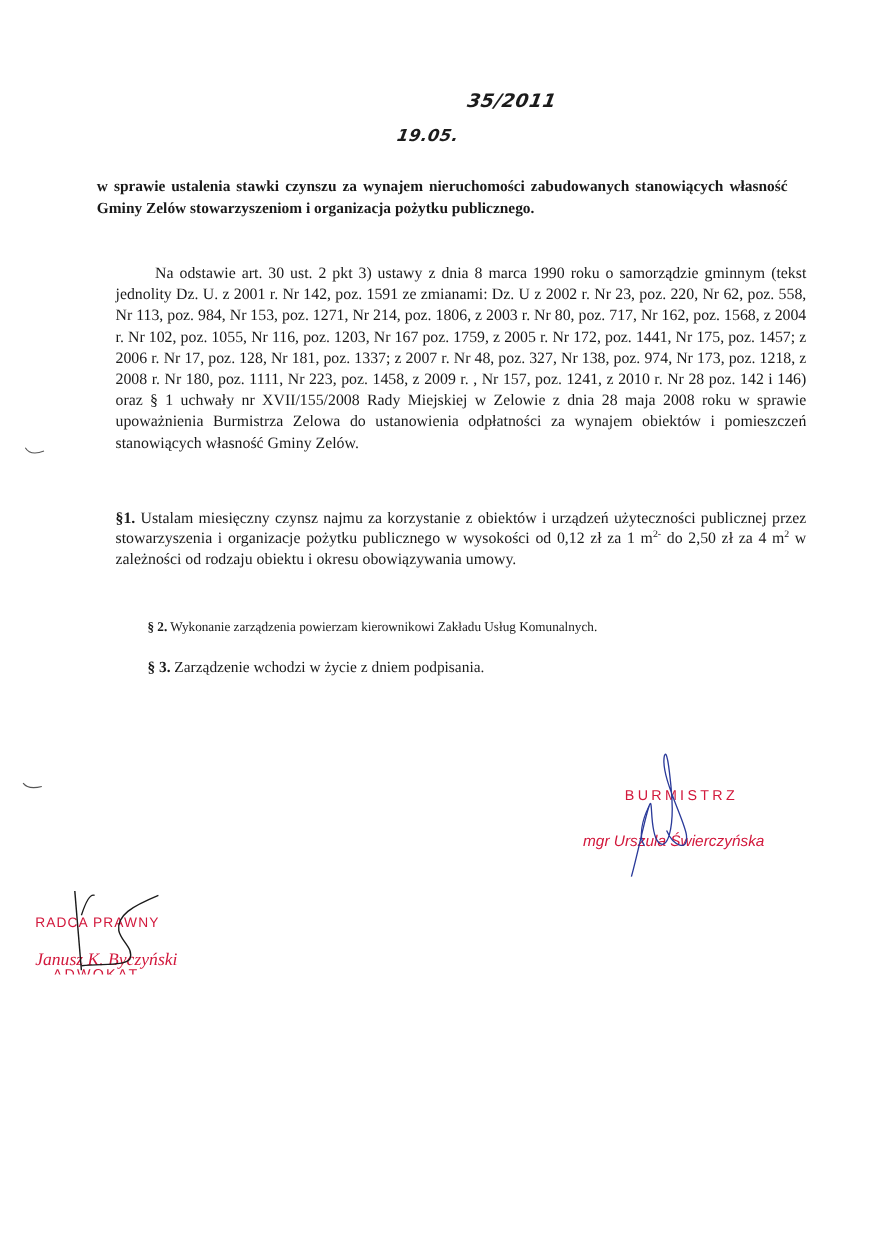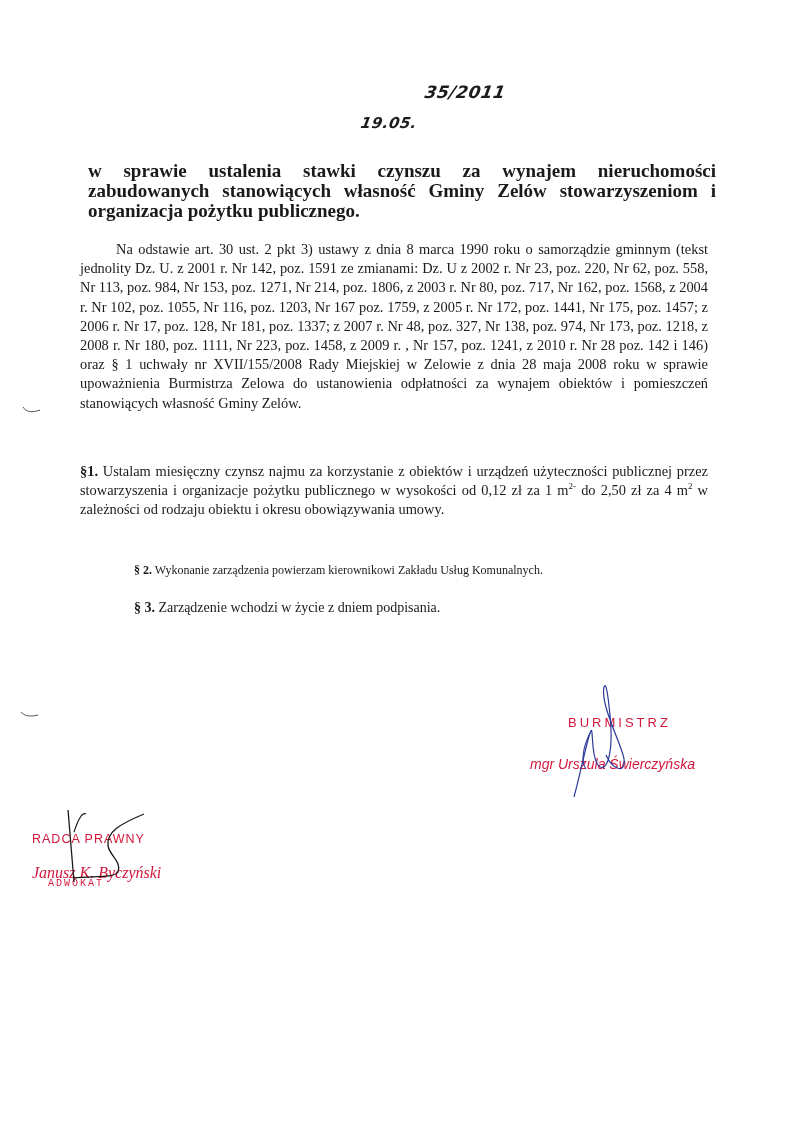--- a/index.html
+++ b/index.html
@@ -5,37 +5,37 @@
   html, body { margin: 0; padding: 0; background: #ffffff; }
   body { width: 793px; height: 1123px; position: relative; overflow: hidden;
          font-family: "Liberation Serif", "DejaVu Serif", serif; color: #1a1a1a; }
   .abs { position: absolute; }
   .header { left: 0; width: 793px; text-align: center; font-size: 15px; line-height: 17px; }
   .header .b { font-weight: bold; }
   .hand { font-family: "DejaVu Sans", sans-serif; font-style: italic; color: #1c1c1c;
           font-weight: bold; letter-spacing: 0.5px; }
   .hand-num { position: absolute; left: 425px; top: 82px; font-size: 17px; transform: skewX(-10deg); }
   .hand-date { position: absolute; left: 361px; top: 114px; font-size: 15px; transform: skewX(-10deg); }
-  .subject { left: 88px; width: 628px; top: 161px; font-size: 19px; font-weight: bold;
+  .subject { left: 88px; width: 628px; top: 161px; font-size: 14px; font-weight: bold;
              line-height: 20px; text-align: justify; }
-  .para { left: 80px; width: 628px; font-size: 14.4px; line-height: 19.2px; text-align: justify; font-family: Liberation Serif, serif; }
+  .para { left: 105px; width: 628px; font-size: 14.4px; line-height: 19.2px; text-align: justify; font-family: Liberation Serif, serif; }
   .p-legal { top: 240px; text-indent: 36px; }
   .p-s1 { top: 462px; }
   .p-s2 { left: 134px; top: 563px; font-size: 12px; }
   .p-s3 { left: 134px; top: 600px; font-size: 14px; }
   .bold { font-weight: bold; }
   sup { font-size: 9px; vertical-align: super; line-height: 0; }
   .stamp-red { color: #d2183c; font-family: "Liberation Sans", sans-serif; }
   .burm-title { left: 568px; top: 715px; font-size: 13px; letter-spacing: 3px; }
   .burm-name { left: 530px; top: 756px; font-size: 14px; font-style: italic; }
   .radca-title { left: 32px; top: 832px; font-size: 12.5px; letter-spacing: 1px; }
   .radca-name { left: 32px; top: 864px; font-size: 16px; font-style: italic;
                 font-family: Liberation Serif, serif; }
-  .radca-sub { left: 48px; top: 878px; font-size: 10px; letter-spacing: 2px;
-               font-family: Liberation Mono, monospace; height: 8px; overflow: hidden; }
+  .radca-sub { left: 48px; top: 878px; font-size: 13px; letter-spacing: 2px;
+               font-family: Liberation Sans, sans-serif; height: 8px; overflow: hidden; }
   svg.sig { position: absolute; overflow: visible; }
   .mark { position: absolute; }
 </style>
 </head>
 <body>
 
 <div class="abs header" style="top:87px;">
 </div>
 <div class="hand hand-num">35/2011</div>
 <div class="hand hand-date">19.05.</div>

